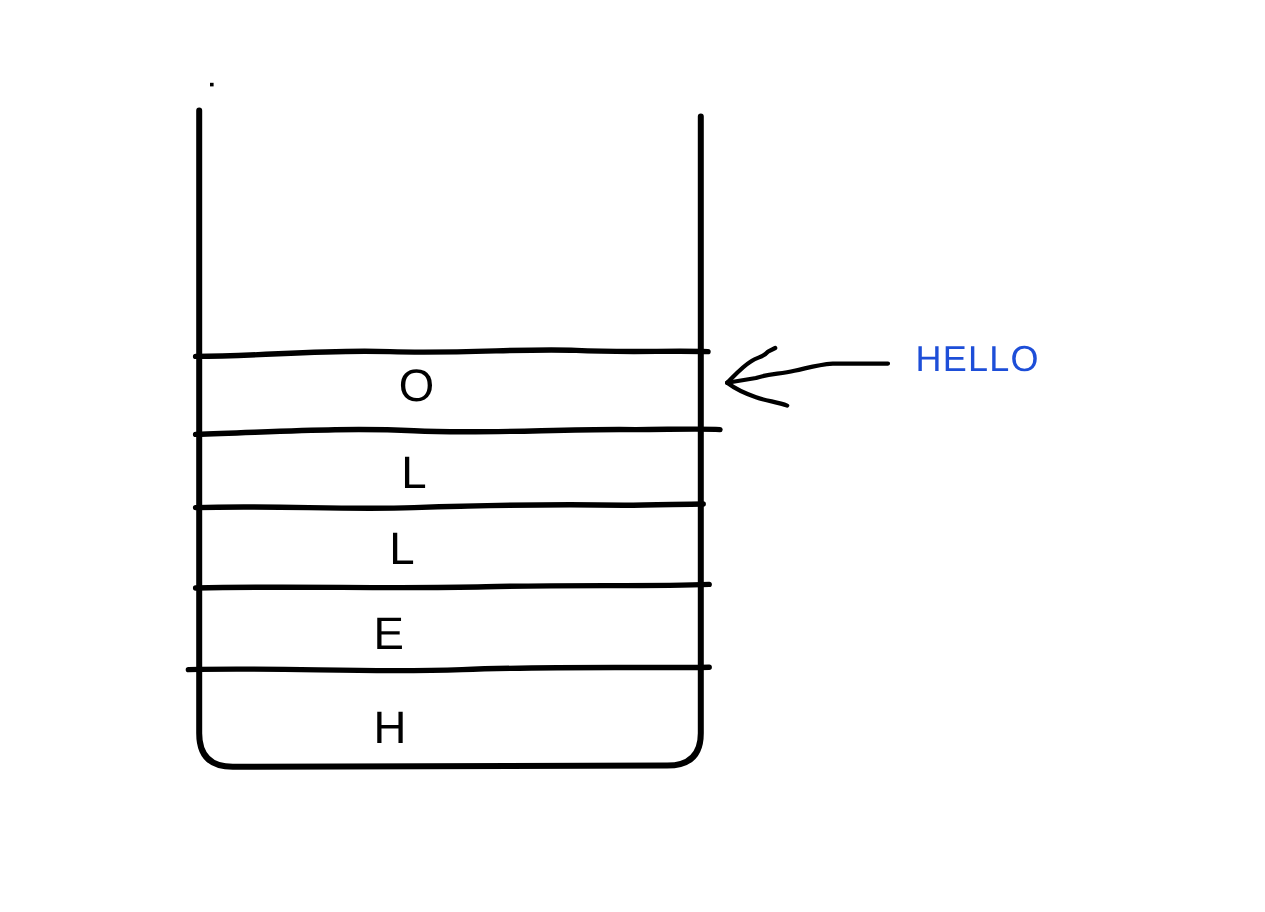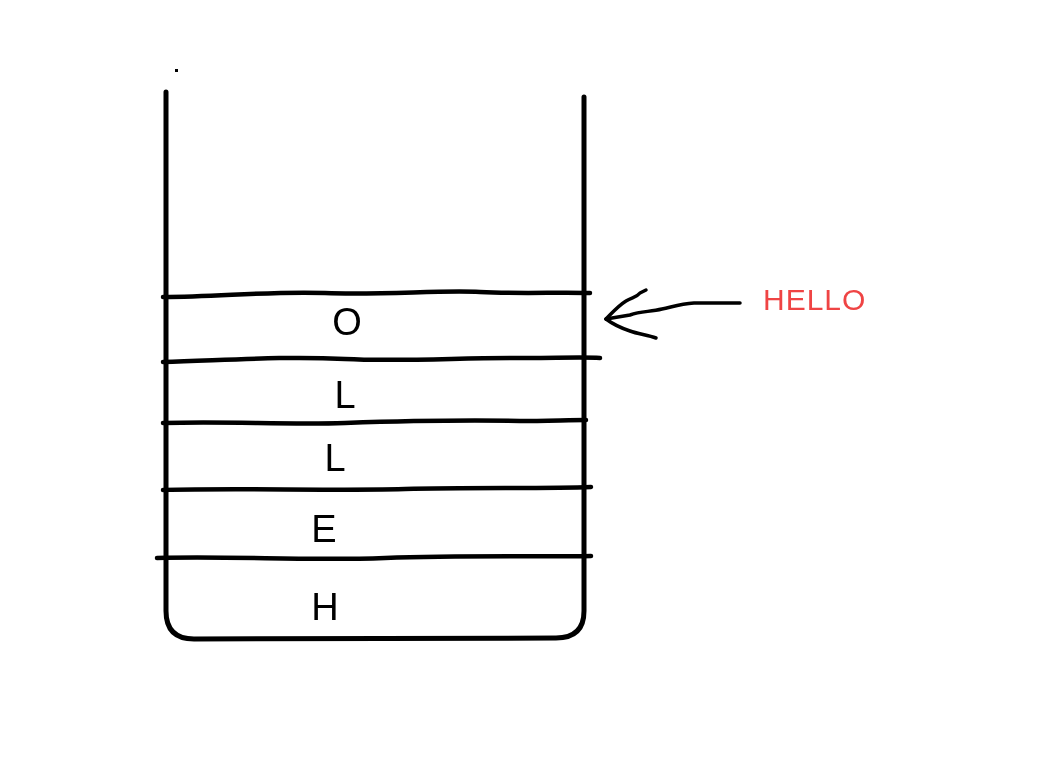--- a/index.html
+++ b/index.html
@@ -25,21 +25,21 @@
     transform: translate(-50%, -50%);
     font-size: 38px;
     line-height: 1;
     color: #000000;
     white-space: nowrap;
   }
   .hello-label {
     position: absolute;
     font-size: 30px;
     line-height: 1;
-    color: #ef4444;
+    color: #1d4ed8;
     letter-spacing: 1px;
     white-space: nowrap;
   }
   .stray-dot {
     position: absolute;
     left: 175px;
     top: 69px;
     width: 3px;
     height: 3px;
     background: #000000;

